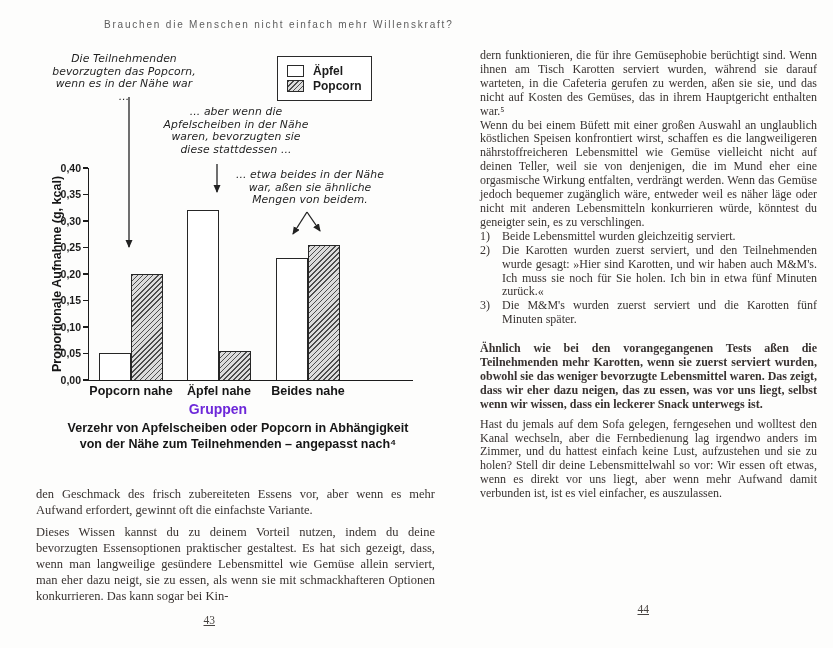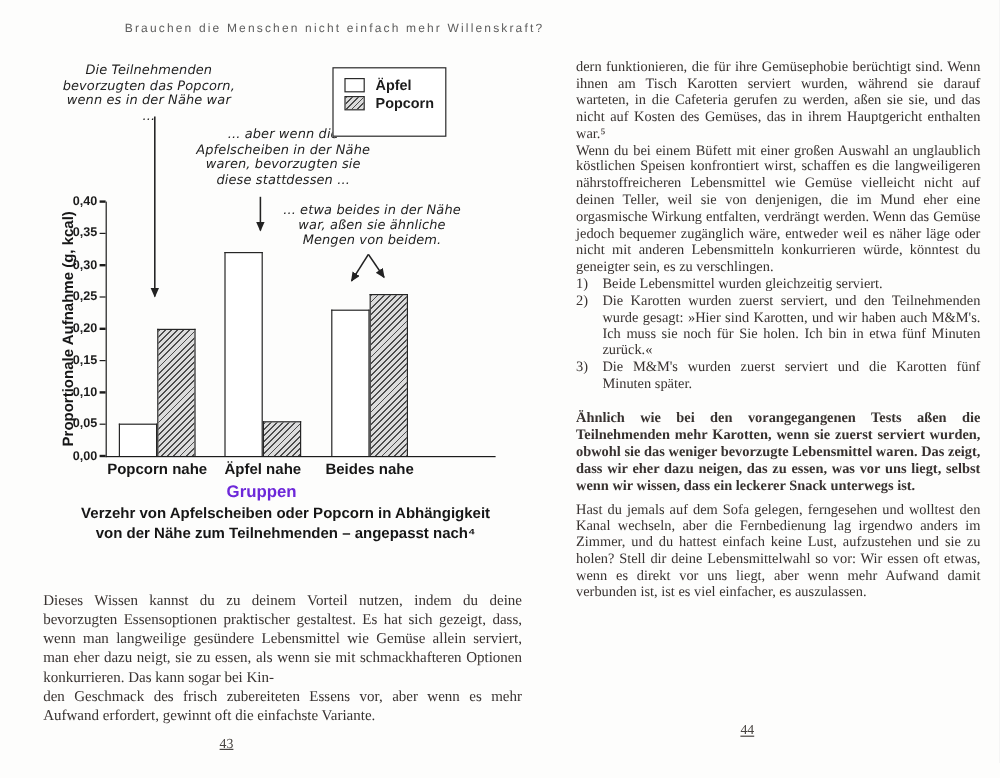--- a/index.html
+++ b/index.html
@@ -14,21 +14,21 @@
   
   .annot{position:absolute;font-family:"DejaVu Sans",sans-serif;font-style:italic;
     font-size:10.8px;line-height:12.6px;text-align:center;white-space:pre-line;
     color:#1e1e1e;letter-spacing:0.1px;}
   .annot-1{left:50px;top:53px;width:148px;}
   .annot-2{left:141px;top:106px;width:190px;}
   .annot-3{left:226px;top:169px;width:168px;}
 
   
   .legend{position:absolute;left:277px;top:56px;width:78px;border:1.4px solid #2a2a2a;
-    background:#fff;padding:6px 6px 20px 9px;}
+    background:#fff;padding:6px 6px 7px 9px;}
   .legend-row{display:flex;align-items:center;height:15px;}
   .swatch{width:15px;height:10px;border:1.1px solid #2a2a2a;background:#fff;flex:none;}
   .swatch-hatch{background:repeating-linear-gradient(135deg,#4c4c4c 0,#4c4c4c 1.1px,#dcdcdc 1.1px,#dcdcdc 3.4px);}
   .legend-label{margin-left:9px;font-size:12px;font-weight:600;color:#1c1c1c;}
 
   
   .plot{position:absolute;left:88px;top:168px;width:324px;height:212px;
     border-left:1.7px solid #1c1c1c;border-bottom:1.7px solid #1c1c1c;}
   .bar{position:absolute;bottom:0;width:32px;border:1.3px solid #262626;border-bottom:none;box-sizing:border-box;}
   .bar-white{background:#fff;}
@@ -54,21 +54,21 @@
   .body-left{left:36px;top:486px;width:399px;font-size:12.5px;line-height:16px;}
   .body-right{left:480px;top:49px;width:337px;font-size:12px;line-height:13.9px;}
   .para{margin:0;}
   .gap-small{margin-top:6px;}
   .gap-large{margin-top:15px;font-weight:bold;}
   .li{display:flex;}
   .li-num{width:22px;flex:none;}
   .li-text{flex:1;text-align:justify;}
 
   
-  .folio{position:absolute;width:32px;text-align:left;font-family:"Liberation Serif","DejaVu Serif",serif;
+  .folio{position:absolute;width:32px;text-align:right;font-family:"Liberation Serif","DejaVu Serif",serif;
     font-size:11.5px;color:#474340;text-decoration:underline;}
   .folio-left{left:183px;top:614px;}
   .folio-right{left:617px;top:603px;}
 </style>
 </head>
 <body>
 
 <div class="spread">
 
   <div class="running-head">Brauchen die Menschen nicht einfach mehr Willenskraft?</div>
@@ -137,22 +137,22 @@
         </marker>
       </defs>
       <line x1="129" y1="97" x2="129" y2="247" stroke="#222" stroke-width="1.3" marker-end="url(#ah)"></line>
       <line x1="217" y1="164" x2="217" y2="192" stroke="#222" stroke-width="1.3" marker-end="url(#ah)"></line>
       <line x1="307" y1="212" x2="293" y2="234" stroke="#222" stroke-width="1.3" marker-end="url(#ah)"></line>
       <line x1="307" y1="212" x2="320" y2="231" stroke="#222" stroke-width="1.3" marker-end="url(#ah)"></line>
     </svg>
   </div>
 
   <div class="body body-left">
+      <div class="para">den Geschmack des frisch zubereiteten Essens vor, aber wenn es mehr Aufwand erfordert, gewinnt oft die einfachste Variante.</div>
       <div class="para gap-small">Dieses Wissen kannst du zu deinem Vorteil nutzen, indem du deine bevorzugten Essensoptionen praktischer gestaltest. Es hat sich gezeigt, dass, wenn man langweilige gesündere Lebensmittel wie Gemüse allein serviert, man eher dazu neigt, sie zu essen, als wenn sie mit schmackhafteren Optionen konkurrieren. Das kann sogar bei Kin-</div>
-      <div class="para">den Geschmack des frisch zubereiteten Essens vor, aber wenn es mehr Aufwand erfordert, gewinnt oft die einfachste Variante.</div>
     </div>
   <div class="folio folio-left">43</div>
 
   <div class="body body-right">
       <div class="para">dern funktionieren, die für ihre Gemüsephobie berüchtigt sind. Wenn ihnen am Tisch Karotten serviert wurden, während sie darauf warteten, in die Cafeteria gerufen zu werden, aßen sie sie, und das nicht auf Kosten des Gemüses, das in ihrem Hauptgericht enthalten war.⁵</div>
       <div class="para">Wenn du bei einem Büfett mit einer großen Auswahl an unglaublich köstlichen Speisen konfrontiert wirst, schaffen es die langweiligeren nährstoffreicheren Lebensmittel wie Gemüse vielleicht nicht auf deinen Teller, weil sie von denjenigen, die im Mund eher eine orgasmische Wirkung entfalten, verdrängt werden. Wenn das Gemüse jedoch bequemer zugänglich wäre, entweder weil es näher läge oder nicht mit anderen Lebensmitteln konkurrieren würde, könntest du geneigter sein, es zu verschlingen.</div>
       <div class="li">
         <div class="li-num">1)</div>
         <div class="li-text">Beide Lebensmittel wurden gleichzeitig serviert.</div>
       </div>

